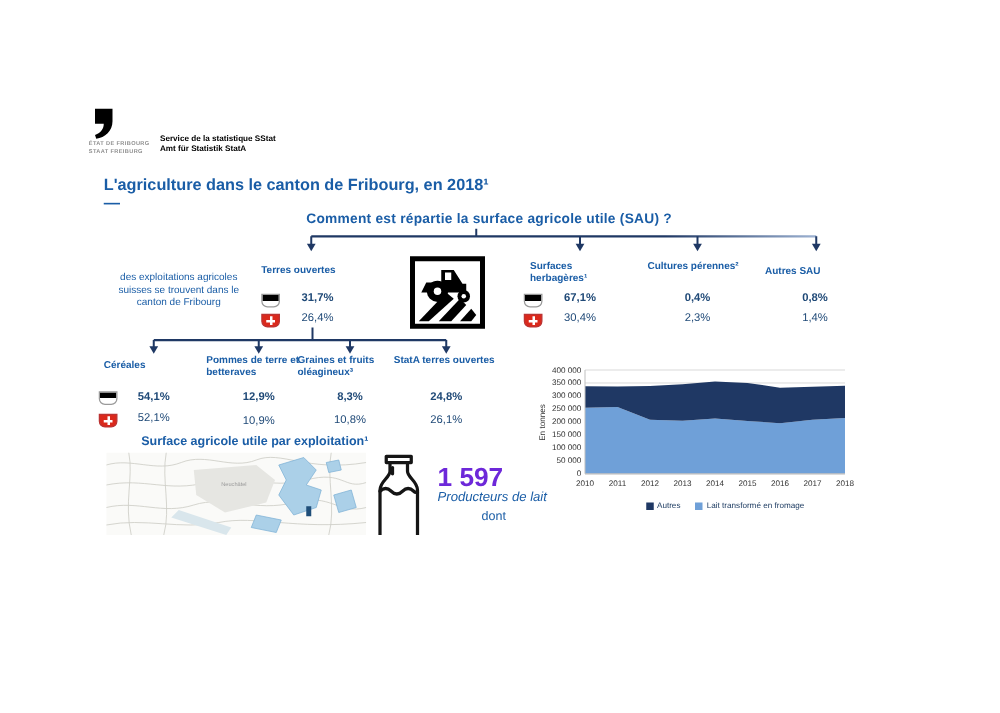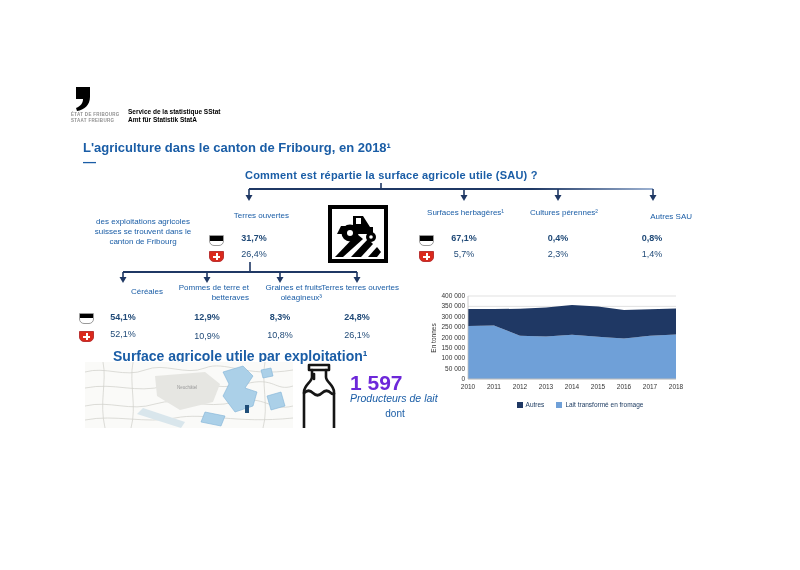--- a/index.html
+++ b/index.html
@@ -1,36 +1,36 @@
 <!DOCTYPE html>
 <html><head>
 <meta charset="utf-8">
 <style>
   html,body{margin:0;padding:0;background:#fff;}
   .page{position:relative;width:796px;height:570px;background:#fff;overflow:hidden;
         font-family:"Liberation Sans",sans-serif;}
   .sheet{position:absolute;left:0;top:0;width:800px;height:430px;overflow:hidden;}
   .abs{position:absolute;}
   .bold{font-weight:700;}
-  .lab{font-size:8px;color:#1A5DA6;text-align:right;line-height:9.5px;}
+  .lab{font-size:8px;color:#1A5DA6;text-align:left;line-height:9.5px;font-weight:bold;}
   .val{font-size:9px;color:#1F4977;text-align:center;line-height:10px;}
   .flag-fr{position:absolute;width:13px;height:9px;border:0.5px solid #9a9a9a;
            background:linear-gradient(#000 50%,#fff 50%);border-radius:0 0 5px 5px;}
   .flag-ch{position:absolute;width:13px;height:9px;
            background:linear-gradient(#fff,#fff) center/7px 2px no-repeat,
                       linear-gradient(#fff,#fff) center/2px 7px no-repeat,#DA291C;
            border-radius:0 0 5px 5px;border:0.5px solid #b33;}
   .org{font-size:4.5px;line-height:5.5px;color:#8f8f8f;letter-spacing:.3px;font-weight:600;}
   .dept{font-size:6.5px;line-height:8px;color:#000;font-weight:700;}
   .title{font-size:13px;font-weight:700;color:#1A5DA6;}
   .dash{font-size:13px;font-weight:700;color:#1A5DA6;line-height:8px;}
   .stat{font-size:37px;font-weight:700;color:#1A5DA6;letter-spacing:-0.5px;}
   .cap{font-size:8px;line-height:10px;color:#1A5DA6;text-align:center;}
   .question{font-size:11px;font-weight:700;color:#1A5DA6;letter-spacing:.2px;}
-  .sec-head{font-size:14px;font-weight:700;color:#1A5DA6;}
+  .sec-head{font-size:10px;font-weight:700;color:#1A5DA6;}
   .chart-title{font-size:9.5px;font-weight:700;color:#1A5DA6;text-align:center;}
   .milk-count{font-size:21px;font-weight:700;color:#6d28d9;}
   .milk-cap{font-size:10.5px;color:#1A5DA6;font-style:italic;}
   .dont-clip{position:absolute;left:350px;top:408px;width:90px;height:10px;overflow:hidden;}
   .dont-clip div{font-size:10px;line-height:11px;color:#1A5DA6;text-align:center;}
   .legend{position:absolute;left:460px;top:401px;width:240px;display:flex;justify-content:center;
           gap:12px;align-items:center;}
   .legend .item{display:flex;align-items:center;gap:3px;}
   .legend .sw{width:6px;height:6px;display:inline-block;}
   .legend .lt{font-size:6.5px;color:#17365D;}
@@ -100,37 +100,37 @@
     <circle cx="23" cy="29" r="8.5" fill="#000"></circle>
     <circle cx="23" cy="29" r="3" fill="#fff"></circle>
     <circle cx="44" cy="33" r="5" fill="#000"></circle>
     <circle cx="44" cy="33" r="1.8" fill="#fff"></circle>
   </svg>
 
   <div class="abs lab" style="left:424px;top:208px;width:80px;">Surfaces herbagères¹</div>
   <div class="flag-fr" style="left:419px;top:235px;"></div>
   <div class="abs val bold" style="left:438px;top:233px;width:52px;">67,1%</div>
   <div class="flag-ch" style="left:419px;top:251px;"></div>
-  <div class="abs val" style="left:438px;top:249px;width:52px;">5,7%</div>
+  <div class="abs val" style="left:438px;top:249px;width:52px;">30,4%</div>
 
   <div class="abs lab" style="left:518px;top:208px;width:80px;">Cultures pérennes²</div>
   <div class="abs val bold" style="left:532px;top:233px;width:52px;">0,4%</div>
   <div class="abs val" style="left:532px;top:249px;width:52px;">2,3%</div>
 
   <div class="abs lab" style="left:612px;top:212px;width:80px;">Autres SAU</div>
   <div class="abs val bold" style="left:626px;top:233px;width:52px;">0,8%</div>
   <div class="abs val" style="left:626px;top:249px;width:52px;">1,4%</div>
 
   <div class="flag-fr" style="left:79px;top:313px;"></div>
   <div class="flag-ch" style="left:79px;top:331px;"></div>
 
   <div class="abs lab" style="left:83px;top:287px;width:80px;">Céréales</div>
   <div class="abs lab" style="left:165px;top:283px;width:84px;">Pommes de terre et betteraves</div>
   <div class="abs lab" style="left:238px;top:283px;width:84px;">Graines et fruits oléagineux³</div>
-  <div class="abs lab" style="left:315px;top:283px;width:84px;">Terres terres ouvertes</div>
+  <div class="abs lab" style="left:315px;top:283px;width:84px;">StatA terres ouvertes</div>
 
   <div class="abs val bold" style="left:93px;top:312px;width:60px;">54,1%</div>
   <div class="abs val bold" style="left:177px;top:312px;width:60px;">12,9%</div>
   <div class="abs val bold" style="left:250px;top:312px;width:60px;">8,3%</div>
   <div class="abs val bold" style="left:327px;top:312px;width:60px;">24,8%</div>
 
   <div class="abs val" style="left:93px;top:329px;width:60px;">52,1%</div>
   <div class="abs val" style="left:177px;top:331px;width:60px;">10,9%</div>
   <div class="abs val" style="left:250px;top:330px;width:60px;">10,8%</div>
   <div class="abs val" style="left:327px;top:330px;width:60px;">26,1%</div>

